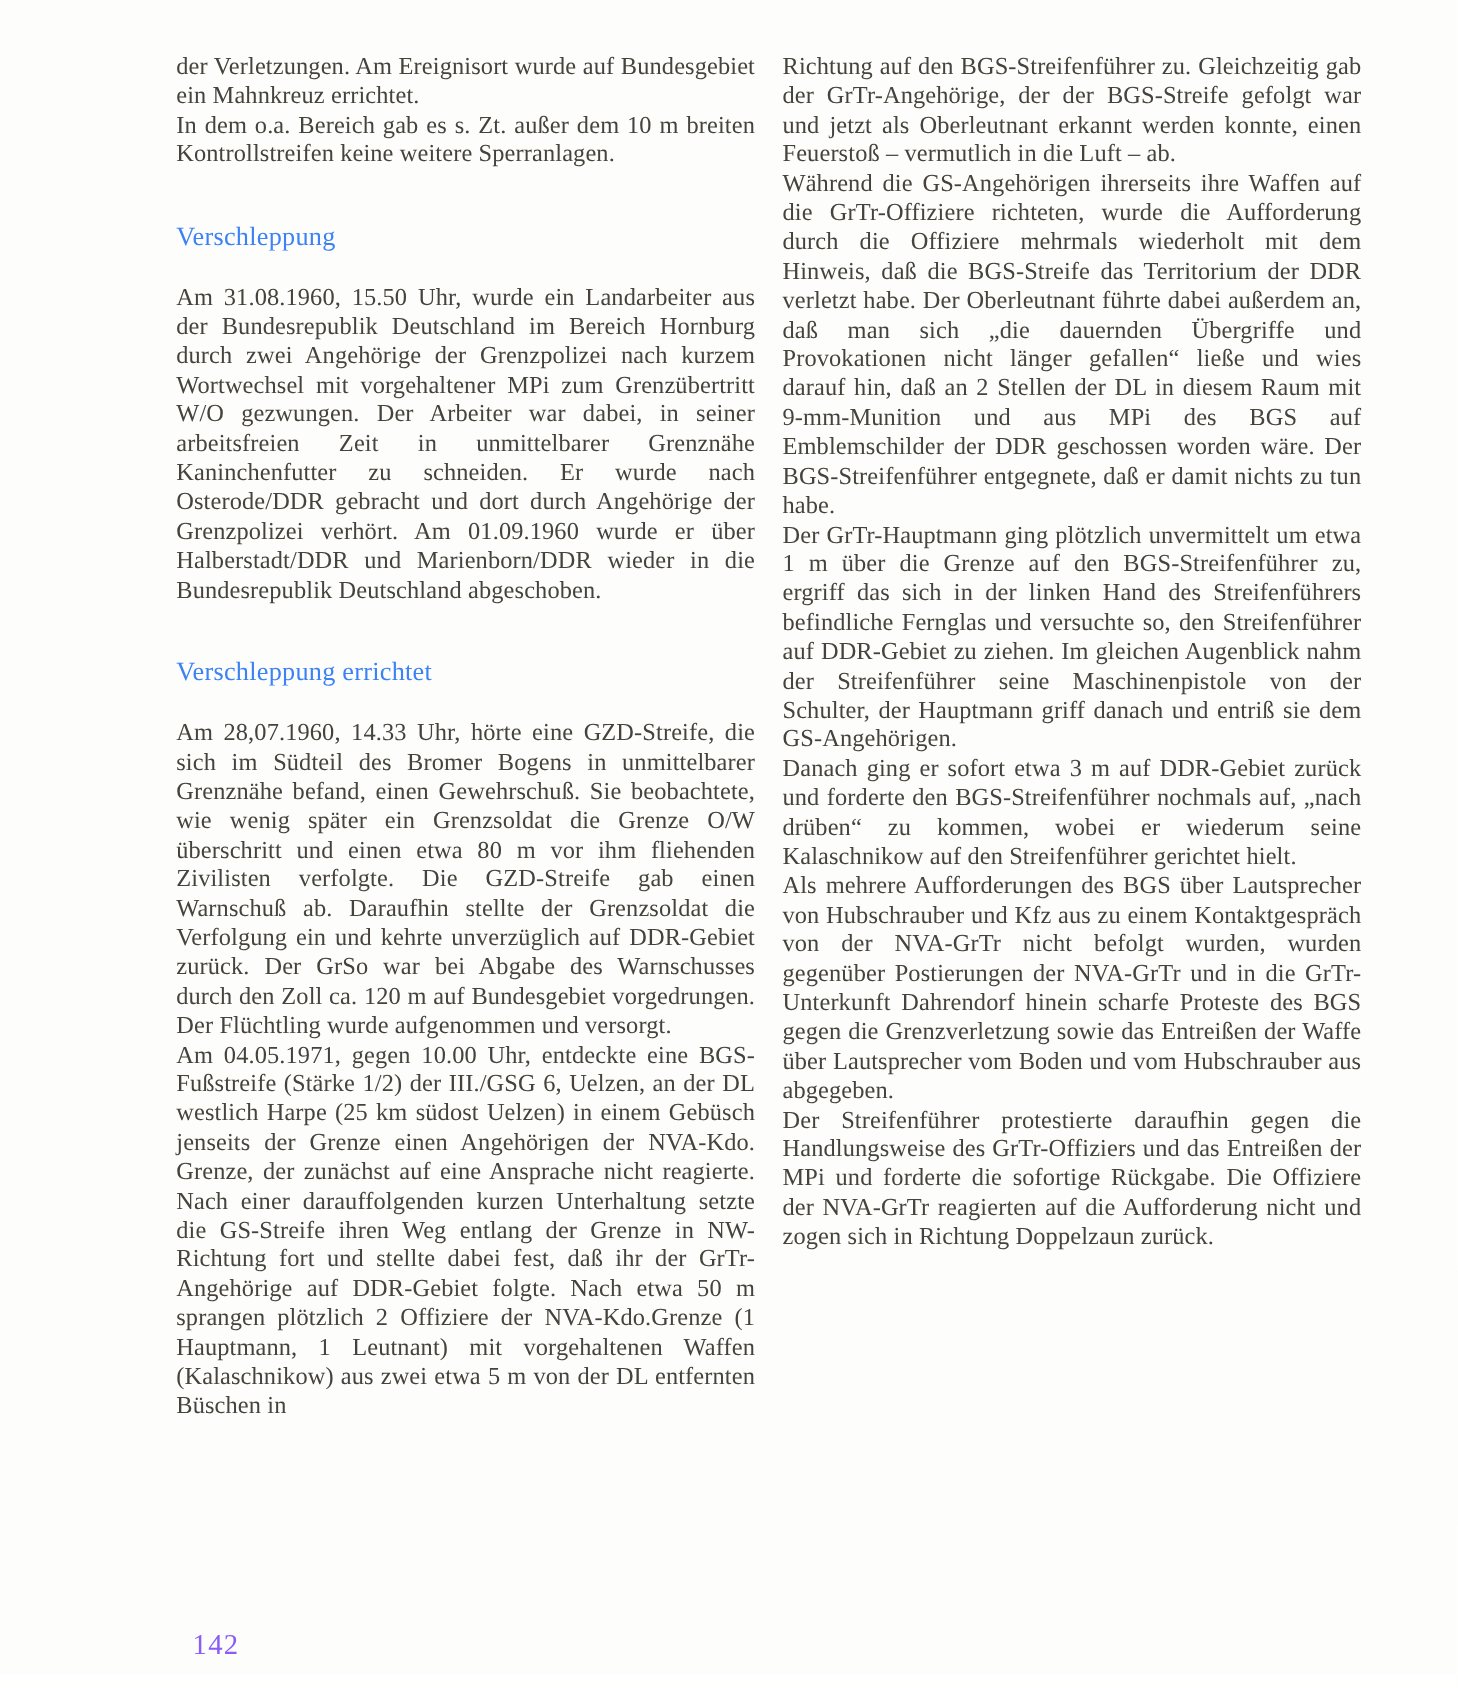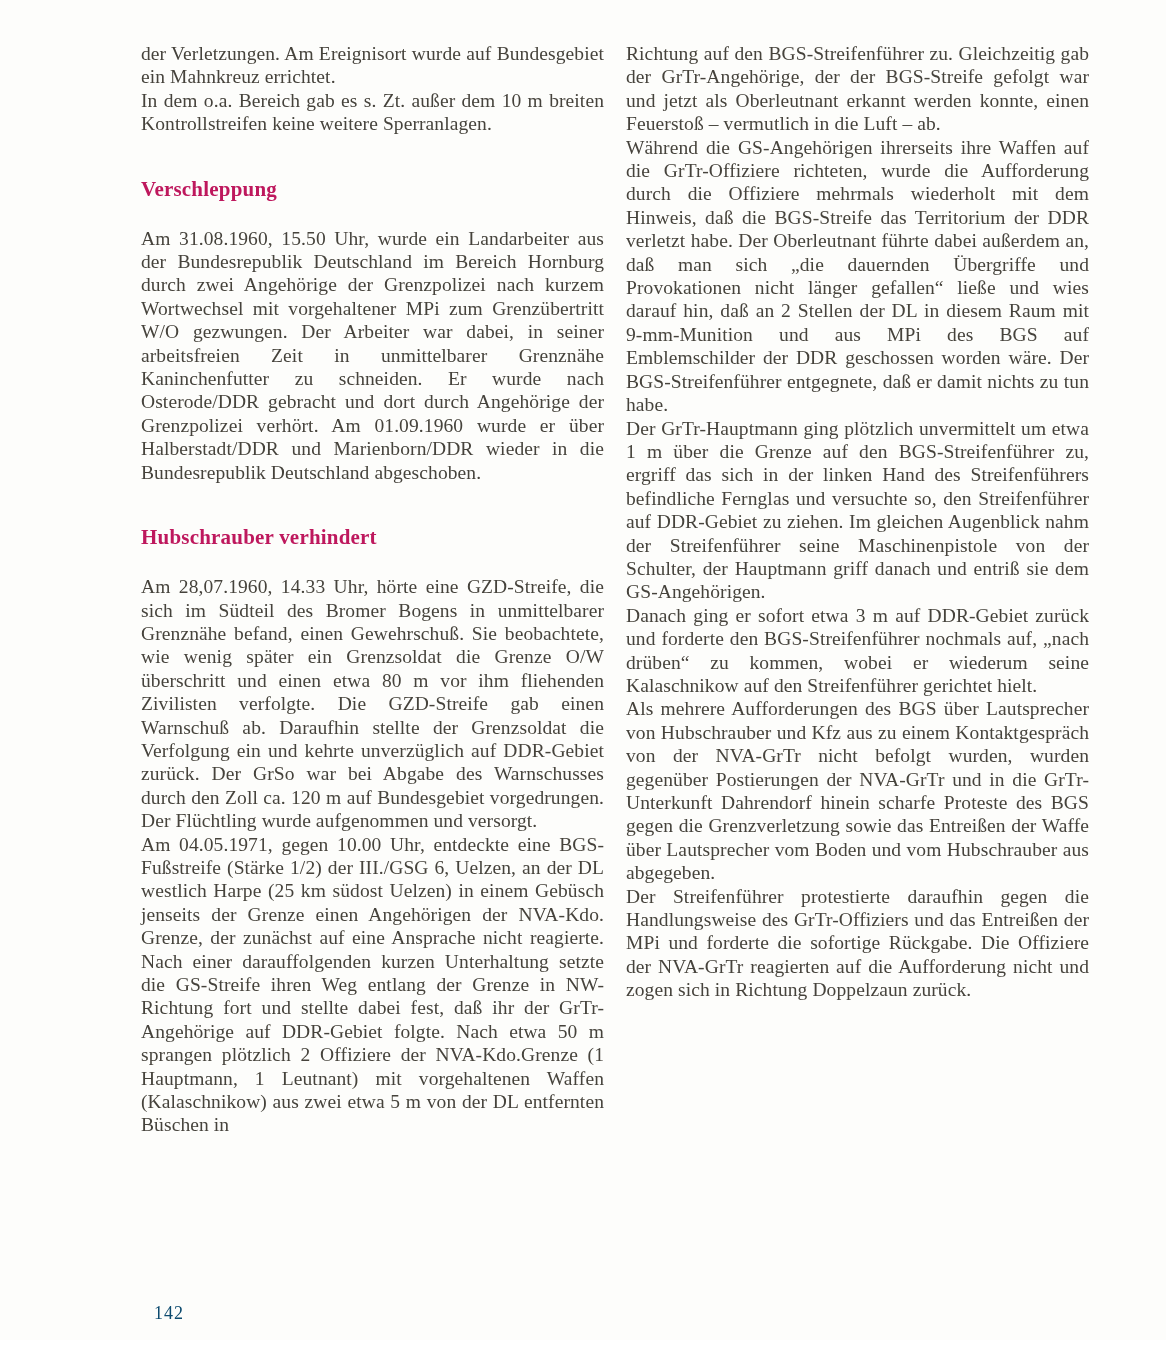--- a/index.html
+++ b/index.html
@@ -26,49 +26,49 @@
     letter-spacing: 0.1px;
   }
   .column-left  { left: 141px; }
   .column-right { left: 626px; font-family: Liberation Serif, serif; }
   .column p {
     margin: 0;
     padding: 0;
   }
   .section-heading {
     font-size: 21px;
-    font-weight: bold;
-    color: #be185d;
+    font-weight: normal;
+    color: #3b82f6;
     letter-spacing: 0.2px;
     margin: 41px 0 25px 0;
     text-align: left;
     line-height: 25px;
   }
   .page-number {
     position: absolute;
     left: 154px;
     top: 1303px;
-    font-size: 18px;
-    color: #0c4a6e;
+    font-size: 23px;
+    color: #8b5cf6;
     letter-spacing: 1px;
   }
 </style>
 </head>
 <body>
 
 <div class="page">
 
   <div class="column column-left">
     <p>der Verletzungen. Am Ereignisort wurde auf Bundesgebiet ein Mahnkreuz errichtet.</p>
     <p>In dem o.a. Bereich gab es s. Zt. außer dem 10 m breiten Kontrollstreifen keine weitere Sperranlagen.</p>
 
     <h3 class="section-heading">Verschleppung</h3>
     <p>Am 31.08.1960, 15.50 Uhr, wurde ein Landarbeiter aus der Bundesrepublik Deutschland im Bereich Hornburg durch zwei Angehörige der Grenzpolizei nach kurzem Wortwechsel mit vorgehaltener MPi zum Grenzübertritt W/O gezwungen. Der Arbeiter war dabei, in seiner arbeitsfreien Zeit in unmittelbarer Grenznähe Kaninchenfutter zu schneiden. Er wurde nach Osterode/DDR gebracht und dort durch Angehörige der Grenzpolizei verhört. Am 01.09.1960 wurde er über Halberstadt/DDR und Marienborn/DDR wieder in die Bundesrepublik Deutschland abgeschoben.</p>
 
-    <h3 class="section-heading">Hubschrauber verhindert</h3>
+    <h3 class="section-heading">Verschleppung errichtet</h3>
     <p>Am 28,07.1960, 14.33 Uhr, hörte eine GZD-Streife, die sich im Südteil des Bromer Bogens in unmittelbarer Grenznähe befand, einen Gewehrschuß. Sie beobachtete, wie wenig später ein Grenzsoldat die Grenze O/W überschritt und einen etwa 80 m vor ihm fliehenden Zivilisten verfolgte. Die GZD-Streife gab einen Warnschuß ab. Daraufhin stellte der Grenzsoldat die Verfolgung ein und kehrte unverzüglich auf DDR-Gebiet zurück. Der GrSo war bei Abgabe des Warnschusses durch den Zoll ca. 120 m auf Bundesgebiet vorgedrungen. Der Flüchtling wurde aufgenommen und versorgt.</p>
 
     <p>Am 04.05.1971, gegen 10.00 Uhr, entdeckte eine BGS-Fußstreife (Stärke 1/2) der III./GSG 6, Uelzen, an der DL westlich Harpe (25 km südost Uelzen) in einem Gebüsch jenseits der Grenze einen Angehörigen der NVA-Kdo. Grenze, der zunächst auf eine Ansprache nicht reagierte. Nach einer darauffolgenden kurzen Unterhaltung setzte die GS-Streife ihren Weg entlang der Grenze in NW-Richtung fort und stellte dabei fest, daß ihr der GrTr-Angehörige auf DDR-Gebiet folgte. Nach etwa 50 m sprangen plötzlich 2 Offiziere der NVA-Kdo.Grenze (1 Hauptmann, 1 Leutnant) mit vorgehaltenen Waffen (Kalaschnikow) aus zwei etwa 5 m von der DL entfernten Büschen in</p>
   </div>
 
   <div class="column column-right">
     <p>Richtung auf den BGS-Streifenführer zu. Gleichzeitig gab der GrTr-Angehörige, der der BGS-Streife gefolgt war und jetzt als Oberleutnant erkannt werden konnte, einen Feuerstoß – vermutlich in die Luft – ab.</p>
     <p>Während die GS-Angehörigen ihrerseits ihre Waffen auf die GrTr-Offiziere richteten, wurde die Aufforderung durch die Offiziere mehrmals wiederholt mit dem Hinweis, daß die BGS-Streife das Territorium der DDR verletzt habe. Der Oberleutnant führte dabei außerdem an, daß man sich „die dauernden Übergriffe und Provokationen nicht länger gefallen“ ließe und wies darauf hin, daß an 2 Stellen der DL in diesem Raum mit 9-mm-Munition und aus MPi des BGS auf Emblemschilder der DDR geschossen worden wäre. Der BGS-Streifenführer entgegnete, daß er damit nichts zu tun habe.</p>
     <p>Der GrTr-Hauptmann ging plötzlich unvermittelt um etwa 1 m über die Grenze auf den BGS-Streifenführer zu, ergriff das sich in der linken Hand des Streifenführers befindliche Fernglas und versuchte so, den Streifenführer auf DDR-Gebiet zu ziehen. Im gleichen Augenblick nahm der Streifenführer seine Maschinenpistole von der Schulter, der Hauptmann griff danach und entriß sie dem GS-Angehörigen.</p>
     <p>Danach ging er sofort etwa 3 m auf DDR-Gebiet zurück und forderte den BGS-Streifenführer nochmals auf, „nach drüben“ zu kommen, wobei er wiederum seine Kalaschnikow auf den Streifenführer gerichtet hielt.</p>

